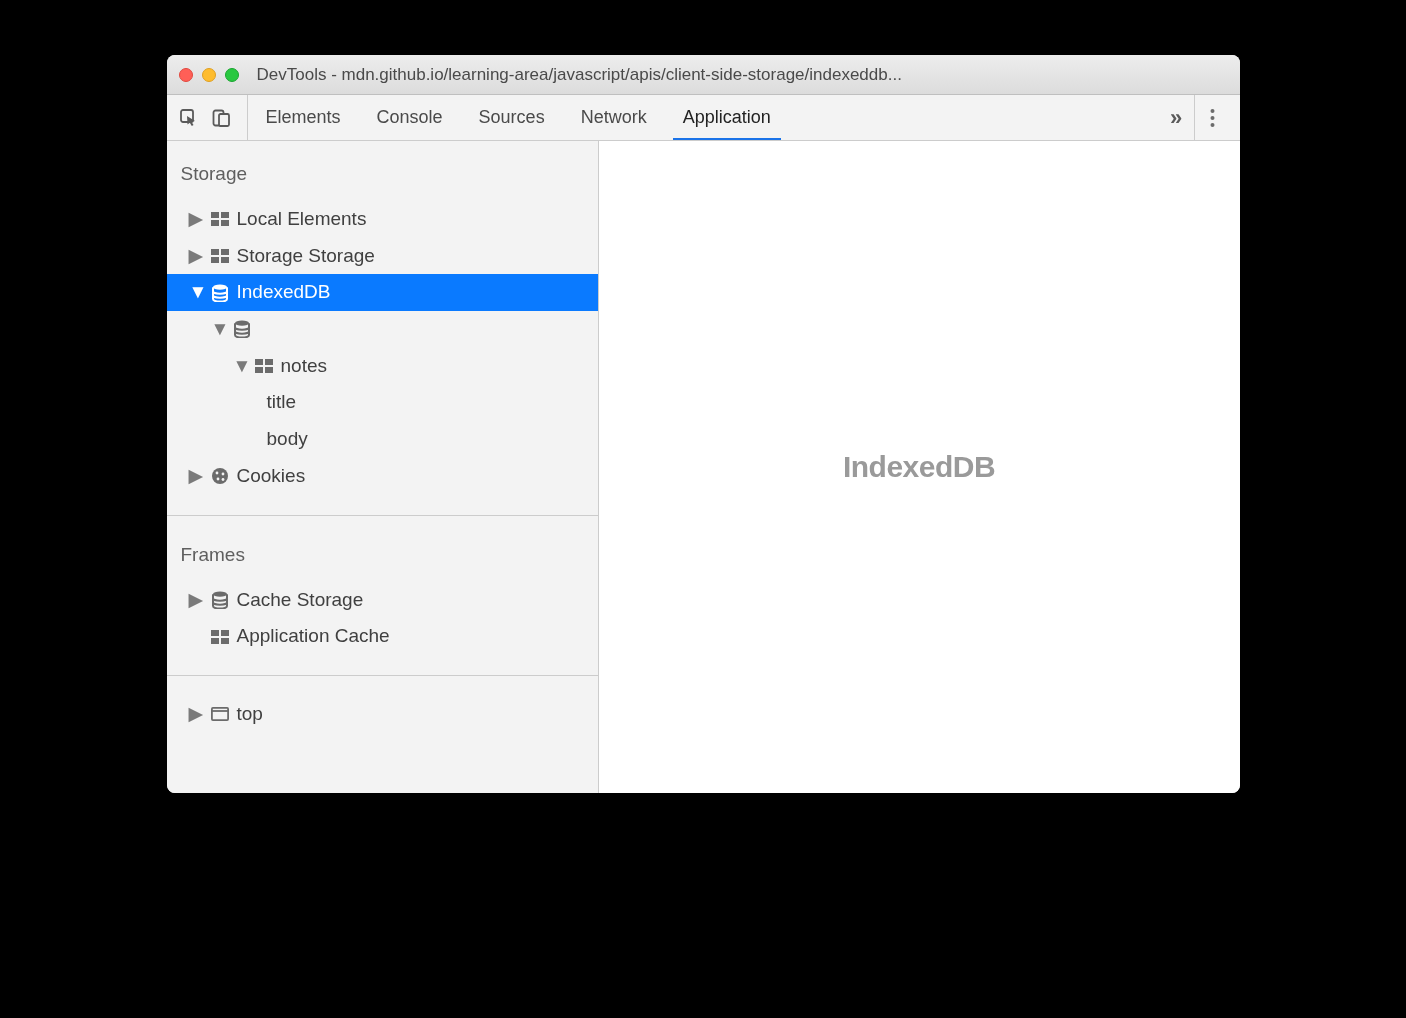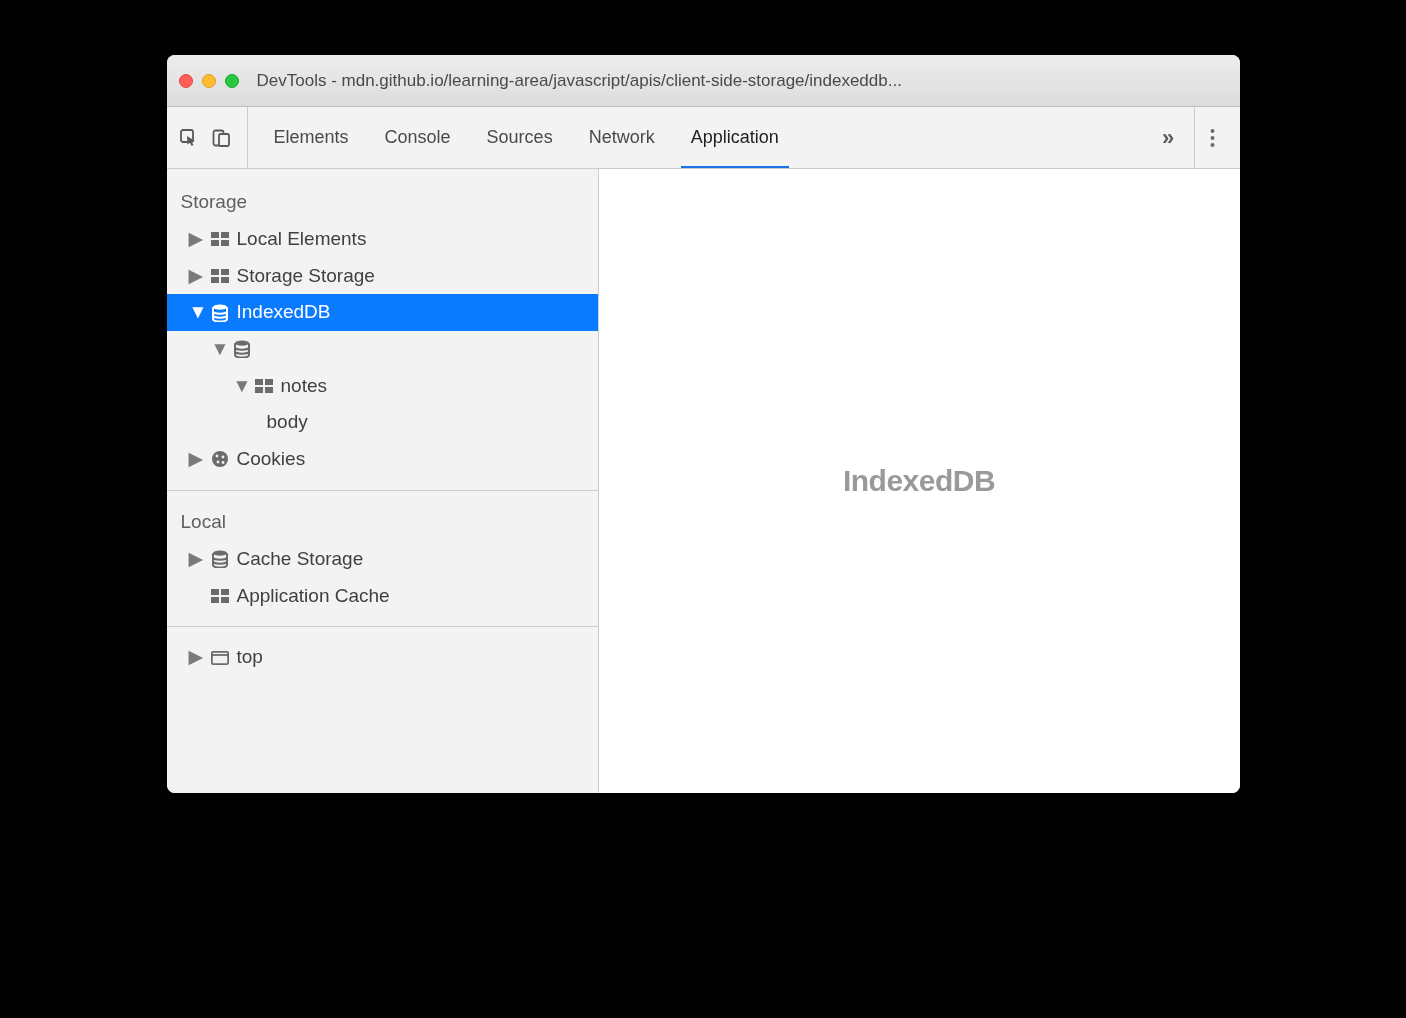--- a/index.html
+++ b/index.html
@@ -18,21 +18,21 @@
       height: 738px;
       background: #fff;
       border-radius: 8px;
       box-shadow: 0 18px 50px rgba(0,0,0,0.6);
       overflow: hidden;
       display: flex;
       flex-direction: column;
     }
     
     .titlebar {
-      height: 52px;
+      height: 40px;
       background: linear-gradient(#ededed, #dcdcdc);
       border-bottom: 1px solid #bfbfbf;
       display: flex;
       align-items: center;
       padding: 0 12px;
       gap: 10px;
     }
     .traffic { display: flex; gap: 9px; margin-right: 8px;}
     .dot { width: 14px; height: 14px; border-radius: 50%; }
     .dot.red { background: #ff5f57; border: 0.5px solid #e1493f; }
@@ -40,27 +40,26 @@
     .dot.green { background: #28c840; border: 0.5px solid #1ba531; }
     .title-text {
       color: #4a4a4a;
       font-size: 17px;
       white-space: nowrap;
       overflow: hidden;
       text-overflow: ellipsis;
     }
     
     .toolbar {
-      height: 62px;
+      height: 46px;
       background: #f3f3f3;
       border-bottom: 1px solid #ccc;
       display: flex;
       align-items: center;
       padding: 0 10px;
-      gap: 8px;
     }
     .toolbar-left {
       display: flex; align-items: center; gap: 8px;
       padding-right: 14px;
       border-right: 1px solid #ccc;
       height: 100%;
     }
     .icon-box {
       width: 24px; height: 24px; display:flex; align-items:center; justify-content:center;
       color: #5a5a5a;
@@ -94,20 +93,21 @@
     }
     
     .body { display: flex; flex: 1; overflow: hidden; }
     .sidebar {
       width: 432px;
       background: #f3f3f3;
       border-right: 1px solid #ccc;
       overflow: hidden;
       display: flex; flex-direction: column;
       padding-top: 14px;
+      gap: 8px;
     }
     .section-h {
       color: #5f5f5f;
       font-size: 19px;
       padding: 8px 14px;
     }
     .tree { }
     .tree-row {
       display: flex; align-items: center;
       padding: 6px 0 6px 0;
@@ -273,20 +273,23 @@
                 <rect x="0" y="0" width="8" height="6" fill="#6b6b6b"></rect>
                 <rect x="10" y="0" width="8" height="6" fill="#6b6b6b"></rect>
                 <rect x="0" y="8" width="8" height="6" fill="#6b6b6b"></rect>
                 <rect x="10" y="8" width="8" height="6" fill="#6b6b6b"></rect>
               </svg>
             </span>
           <span>notes</span>
         </div>
 
         <div class="tree-row ind-4">
+          <span>title</span>
+        </div>
+        <div class="tree-row ind-4">
           <span>body</span>
         </div>
 
 
         <div class="tree-row ind-1">
           <span class="arrow">▶</span>
           <span class="ico">
               <svg width="18" height="18" viewBox="0 0 18 18">
                 <circle cx="9" cy="9" r="8" fill="#6b6b6b"></circle>
                 <circle cx="6" cy="6" r="1.4" fill="#f3f3f3"></circle>
@@ -294,21 +297,21 @@
                 <circle cx="7" cy="12" r="1.4" fill="#f3f3f3"></circle>
                 <circle cx="12" cy="12.5" r="1.4" fill="#f3f3f3"></circle>
               </svg>
             </span>
           <span>Cookies</span>
         </div>
       </div>
 
       <div class="divider"></div>
 
-      <div class="section-h">Local</div>
+      <div class="section-h">Frames</div>
       <div class="tree">
         <div class="tree-row ind-1">
           <span class="arrow">▶</span>
           <span class="ico">
               <svg width="18" height="18" viewBox="0 0 18 18">
                 <ellipse cx="9" cy="3.2" rx="7" ry="2.6" fill="#6b6b6b"></ellipse>
                 <path d="M2 3.2v4c0 1.4 3.1 2.6 7 2.6s7-1.2 7-2.6v-4" fill="none" stroke="#6b6b6b" stroke-width="2"></path>
                 <path d="M2 7.2v4c0 1.4 3.1 2.6 7 2.6s7-1.2 7-2.6v-4" fill="none" stroke="#6b6b6b" stroke-width="2"></path>
                 <path d="M2 11.2V15c0 1.4 3.1 2.6 7 2.6s7-1.2 7-2.6v-3.8" fill="none" stroke="#6b6b6b" stroke-width="2"></path>
               </svg>

